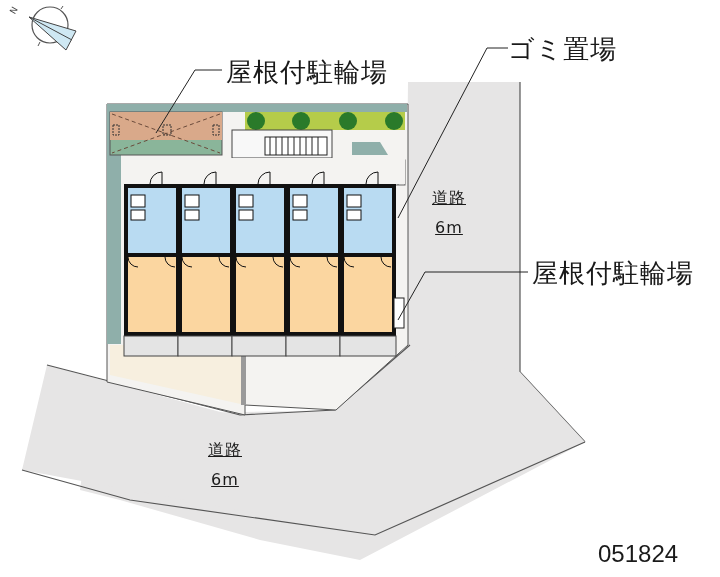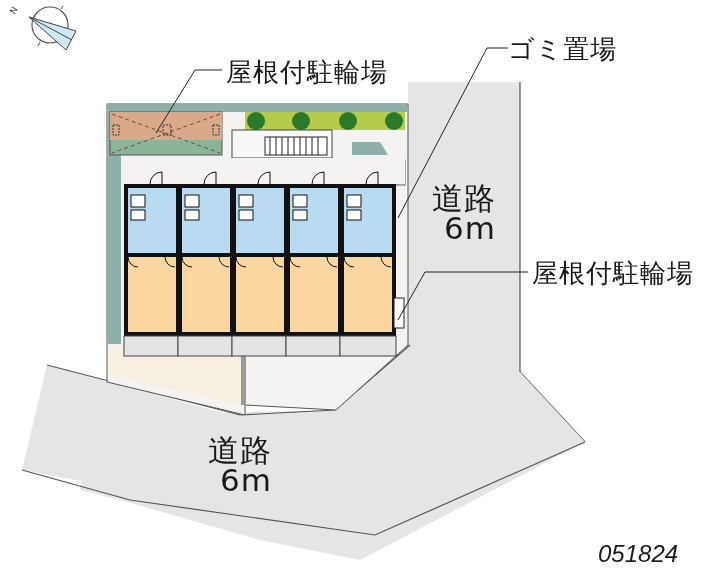--- a/index.html
+++ b/index.html
@@ -1,21 +1,21 @@
 <!DOCTYPE html>
 <html><head>
   <meta charset="utf-8">
   <style>
     html, body { margin: 0; padding: 0; background: #ffffff; }
     body { width: 720px; height: 577px; position: relative; overflow: hidden; font-family: "DejaVu Sans", sans-serif; }
     #map { position: absolute; left: 0; top: 0; width: 720px; height: 577px; }
     .label { position: absolute; color: #1a1a1a; font-family: "DejaVu Sans", sans-serif; white-space: nowrap; letter-spacing: 1px; }
     .label-callout { font-size: 26px; }
-    .label-road { font-size: 31px; text-align: right; line-height: 30px; }
-    .label-code { font-family: "Liberation Sans", sans-serif; font-size: 24px; letter-spacing: 0px; font-style: italic; }
+    .label-road { font-size: 16px; text-align: center; line-height: 30px; text-decoration: underline; }
+    .label-code { font-family: "Liberation Sans", sans-serif; font-size: 24px; letter-spacing: 0px; }
   </style>
 </head>
 <body>
 
 <svg id="map" viewBox="0 0 720 577" xmlns="http://www.w3.org/2000/svg">
 
   <g>
     <circle cx="50" cy="25" r="18" fill="none" stroke="#555" stroke-width="1.2"></circle>
     <line x1="61" y1="9" x2="63" y2="6" stroke="#555" stroke-width="1"></line>
     <line x1="40" y1="42" x2="38" y2="46" stroke="#555" stroke-width="1"></line>

